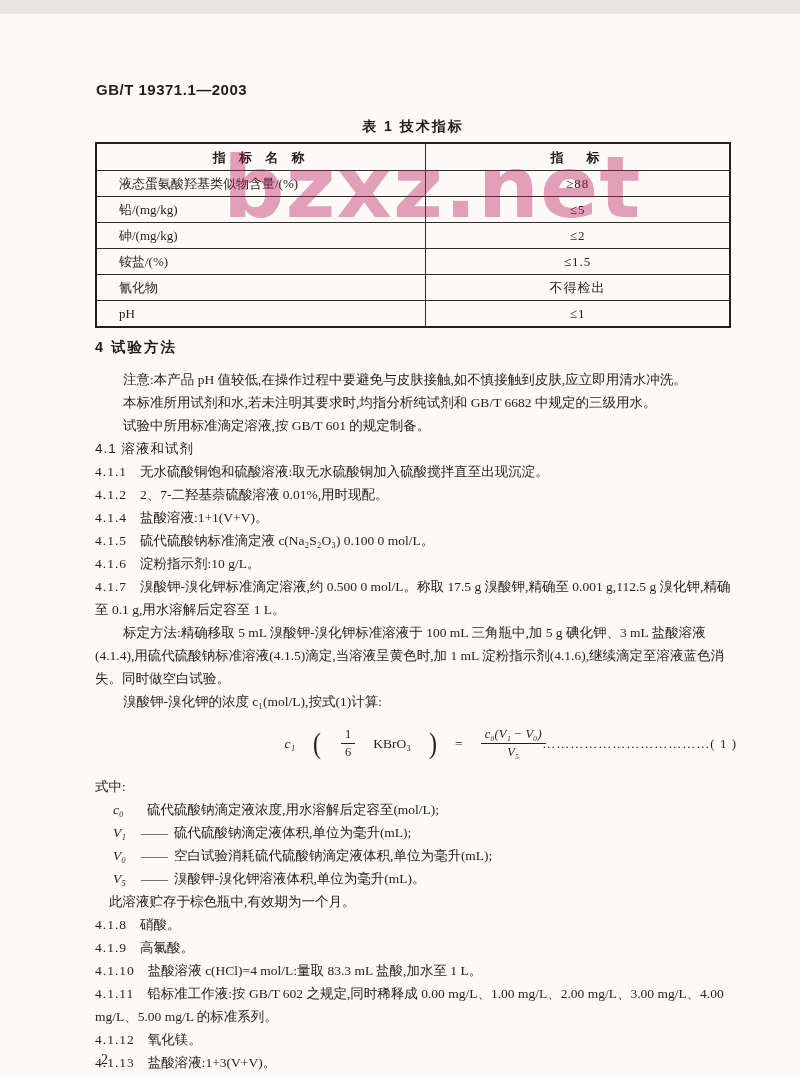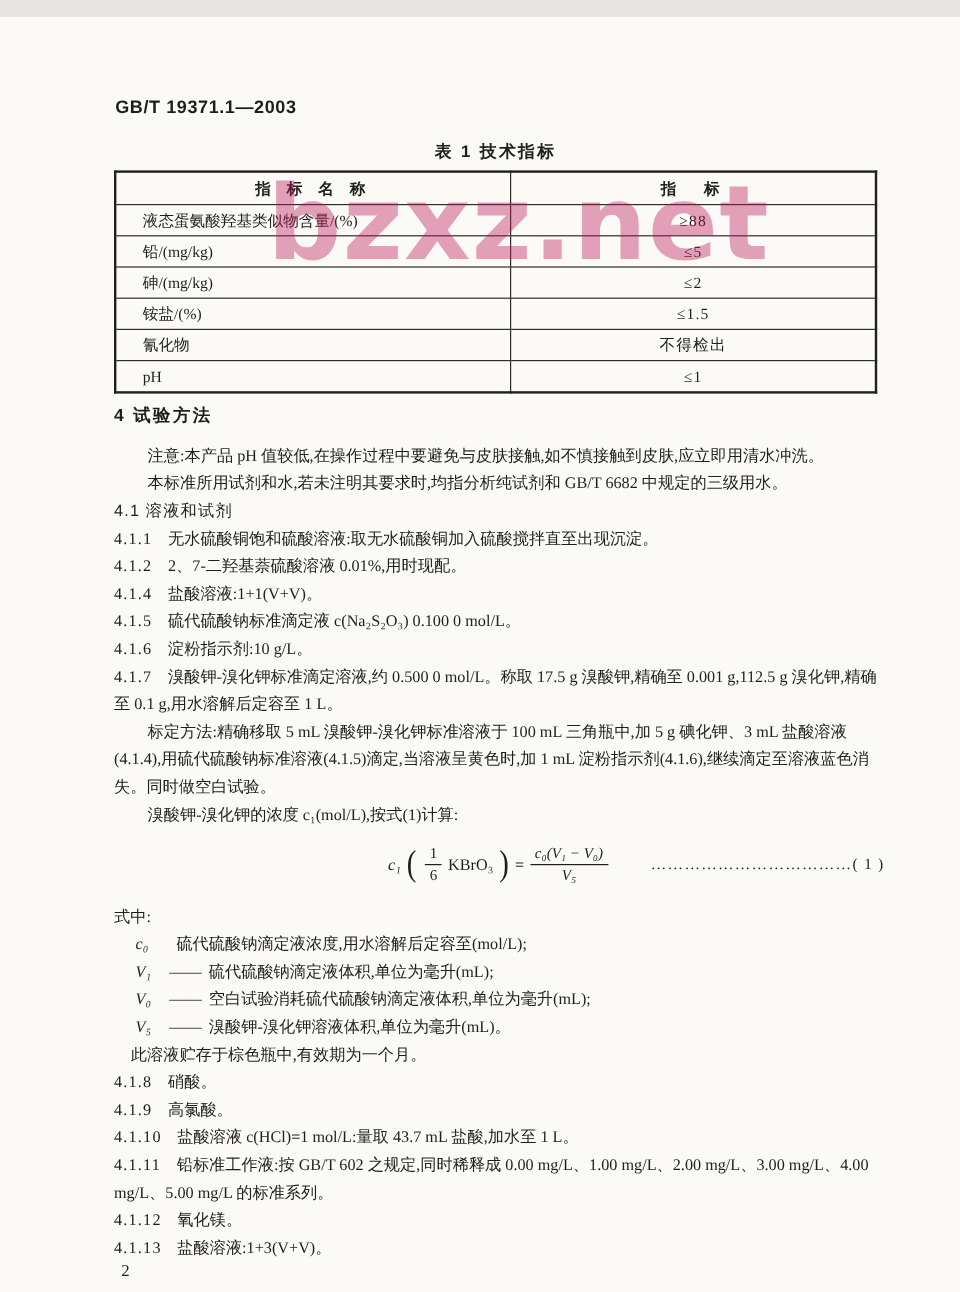--- a/index.html
+++ b/index.html
@@ -63,21 +63,21 @@
     display:flex;align-items:center;justify-content:center;
   }
   .fvar{font-style:italic;}
   .frac{
     display:inline-flex;flex-direction:column;align-items:center;
     vertical-align:middle;font-size:12.5px;line-height:1.3;margin:0 2px;
   }
   .frac .top{border-bottom:1px solid #201e1b;padding:0 4px;}
   .frac .bot{padding:0 4px;}
   .paren{font-size:30px;line-height:1;font-weight:normal;margin:0 1px;transform:scaleX(.8);}
-  .eqwrap{display:inline-flex;align-items:center;gap:3px;}
+  .eqwrap{display:inline-flex;align-items:center;gap:16px;}
   .eqtail{
     position:absolute;right:0;top:50%;transform:translateY(-50%);
     font-size:13px;letter-spacing:1px;white-space:nowrap;
   }
   .pageno{
     position:absolute;left:101px;top:1034px;font-size:14px;
   }
 </style>
 </head>
 <body>
@@ -129,20 +129,21 @@
       </tbody>
     </table>
   </div>
 
   <div class="body">
 
     <div class="h1">4  试验方法</div>
 
     <p class="para">注意:本产品 pH 值较低,在操作过程中要避免与皮肤接触,如不慎接触到皮肤,应立即用清水冲洗。</p>
     <p class="para">本标准所用试剂和水,若未注明其要求时,均指分析纯试剂和 GB/T 6682 中规定的三级用水。</p>
+    <p class="para">试验中所用标准滴定溶液,按 GB/T 601 的规定制备。</p>
 
     <div class="h2">4.1  溶液和试剂</div>
 
     <p class="item"><span class="num">4.1.1</span><span>无水硫酸铜饱和硫酸溶液:取无水硫酸铜加入硫酸搅拌直至出现沉淀。</span></p>
     <p class="item"><span class="num">4.1.2</span><span>2、7-二羟基萘硫酸溶液 0.01%,用时现配。</span></p>
     <p class="item"><span class="num">4.1.4</span><span>盐酸溶液:1+1(V+V)。</span></p>
     <p class="item"><span class="num">4.1.5</span><span>硫代硫酸钠标准滴定液 c(Na₂S₂O₃)  0.100 0 mol/L。</span></p>
     <p class="item"><span class="num">4.1.6</span><span>淀粉指示剂:10 g/L。</span></p>
     <p class="item"><span class="num">4.1.7</span><span>溴酸钾-溴化钾标准滴定溶液,约 0.500 0 mol/L。称取 17.5 g 溴酸钾,精确至 0.001 g,112.5 g 溴化钾,精确至 0.1 g,用水溶解后定容至 1 L。</span></p>
 
@@ -188,21 +189,21 @@
     <div class="def">
       <span class="sym">V₅</span>
       <span class="dash">——</span>
       <span>溴酸钾-溴化钾溶液体积,单位为毫升(mL)。</span>
     </div>
 
     <p class="plain indent1">此溶液贮存于棕色瓶中,有效期为一个月。</p>
 
     <p class="item"><span class="num">4.1.8</span><span>硝酸。</span></p>
     <p class="item"><span class="num">4.1.9</span><span>高氯酸。</span></p>
-    <p class="item"><span class="num">4.1.10</span><span>盐酸溶液 c(HCl)=1 mol/L:量取 43.7 mL 盐酸,加水至 1 L。</span></p>
+    <p class="item"><span class="num">4.1.10</span><span>盐酸溶液 c(HCl)=4 mol/L:量取 83.3 mL 盐酸,加水至 1 L。</span></p>
     <p class="item"><span class="num">4.1.11</span><span>铅标准工作液:按 GB/T 602 之规定,同时稀释成 0.00 mg/L、1.00 mg/L、2.00 mg/L、3.00 mg/L、4.00 mg/L、5.00 mg/L 的标准系列。</span></p>
     <p class="item"><span class="num">4.1.12</span><span>氧化镁。</span></p>
     <p class="item"><span class="num">4.1.13</span><span>盐酸溶液:1+3(V+V)。</span></p>
 
   </div>
 
   <div class="pageno">2</div>
 
 </div>
 

